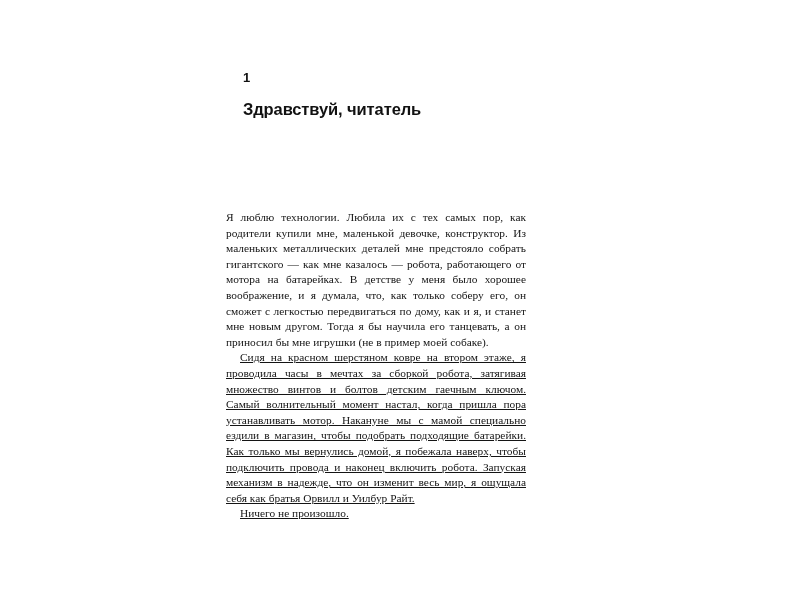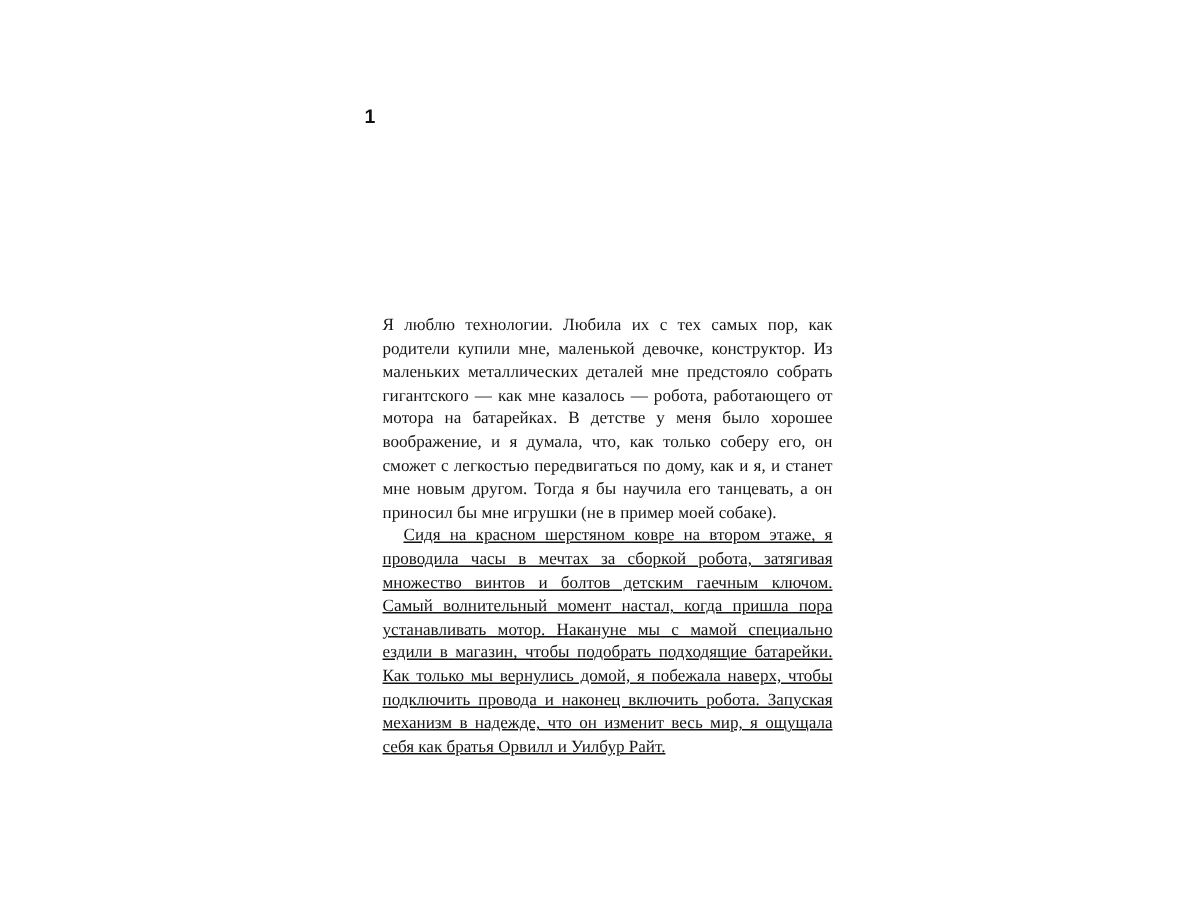--- a/index.html
+++ b/index.html
@@ -40,21 +40,21 @@
     font-family: "Liberation Sans", sans-serif;
     font-weight: bold;
     font-size: 16.5px;
     line-height: 1.2;
     color: #111111;
     margin: 0;
     letter-spacing: -0.1px;
   }
   .body-block {
     position: absolute;
-    left: 255px;
+    left: 226px;
     top: 210px;
     width: 300px;
   }
   .body-par {
     margin: 0;
     font-family: "Liberation Serif", serif;
     font-size: 11.4px;
     line-height: 15.6px;
     text-align: justify;
     text-justify: inter-word;
@@ -69,20 +69,22 @@
     margin-top: 0;
   }
 </style>
 </head>
 <body>
 
 <div class="page">
 
   <div class="text-column">
     <div class="chapter-number">1</div>
+    <h1 class="chapter-title">Здравствуй, читатель</h1>
   </div>
 
   <div class="body-block">
     <p class="body-par">Я люблю технологии. Любила их с тех самых пор, как родители купили мне, маленькой девочке, конструктор. Из маленьких металлических деталей мне предстояло собрать гигантского — как мне казалось — робота, работающего от мотора на батарейках. В детстве у меня было хорошее воображение, и я думала, что, как только соберу его, он сможет с легкостью передвигаться по дому, как и я, и станет мне новым другом. Тогда я бы научила его танцевать, а он приносил бы мне игрушки (не в пример моей собаке).</p>
     <p class="body-par indent">Сидя на красном шерстяном ковре на втором этаже, я проводила часы в мечтах за сборкой робота, затягивая множество винтов и болтов детским гаечным ключом. Самый волнительный момент настал, когда пришла пора устанавливать мотор. Накануне мы с мамой специально ездили в магазин, чтобы подобрать подходящие батарейки. Как только мы вернулись домой, я побежала наверх, чтобы подключить провода и наконец включить робота. Запуская механизм в надежде, что он изменит весь мир, я ощущала себя как братья Орвилл и Уилбур Райт.</p>
+    <p class="body-par indent">Ничего не произошло.</p>
   </div>
 
 </div>
 
 </body></html>

